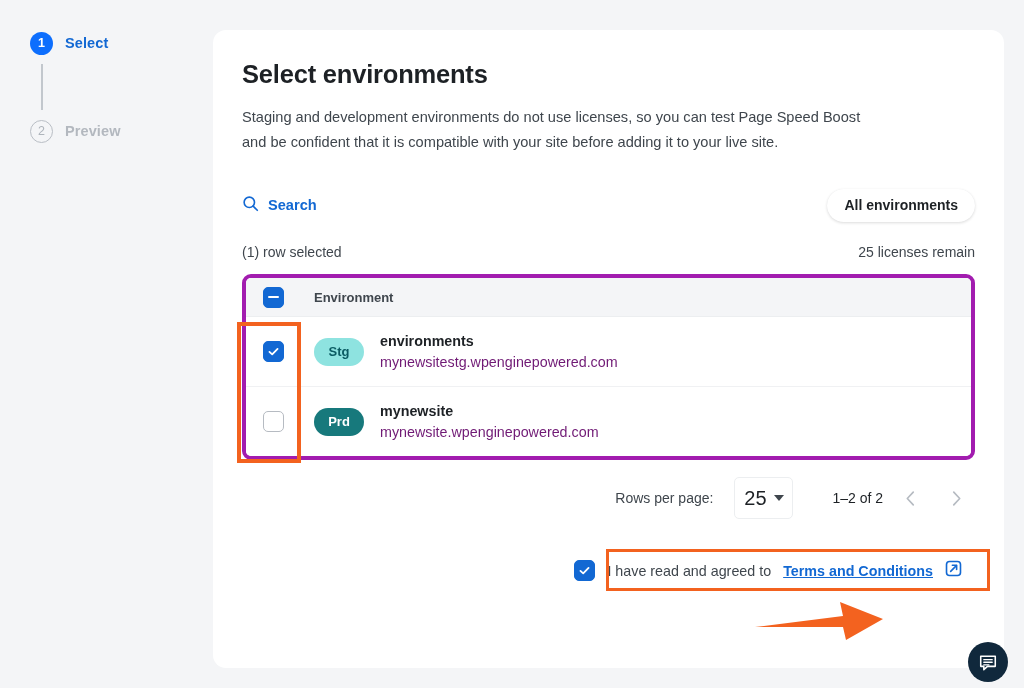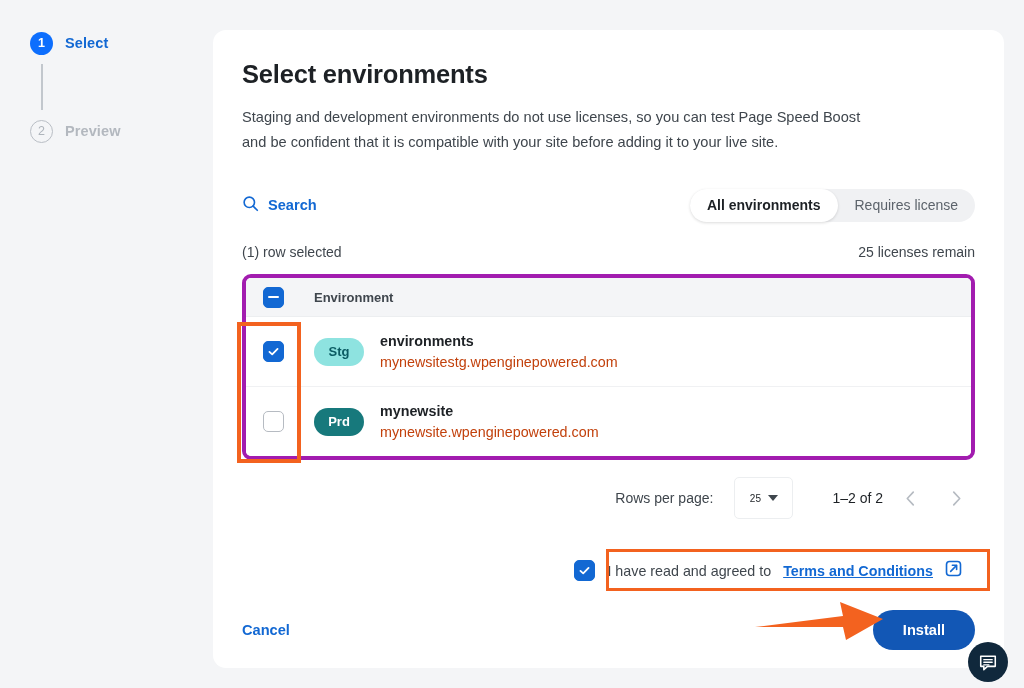--- a/index.html
+++ b/index.html
@@ -226,21 +226,21 @@
 
   .env-text { margin-left: 16px; }
   .env-name {
     font-size: 14.3px;
     font-weight: bold;
     color: #1d2125;
     line-height: 20px;
   }
   .env-url {
     font-size: 14.3px;
-    color: #c2410c;
+    color: #701a75;
     line-height: 22px;
   }
 
   
   .pagination {
     margin-top: 17px;
     display: flex;
     align-items: center;
     justify-content: flex-end;
     gap: 8px;
@@ -250,21 +250,21 @@
   .rpp-select {
     margin-left: 13px;
     width: 59px;
     height: 42px;
     border: 1px solid #eceef0;
     border-radius: 5px;
     display: flex;
     align-items: center;
     justify-content: center;
     gap: 7px;
-    font-size: 10px;
+    font-size: 20px;
     color: #1d2125;
     cursor: pointer;
     box-sizing: border-box;
   }
   .caret {
     width: 0; height: 0;
     border-left: 5px solid transparent;
     border-right: 5px solid transparent;
     border-top: 6px solid #3f464d;
   }
@@ -396,21 +396,20 @@
           <svg width="17" height="17" viewBox="0 0 20 20" fill="none">
             <circle cx="8.6" cy="8.6" r="6.1" stroke="#1268d3" stroke-width="1.9"></circle>
             <line x1="13.1" y1="13.1" x2="18" y2="18" stroke="#1268d3" stroke-width="1.9" stroke-linecap="round"></line>
           </svg>
         </span>
         <span class="search-label">Search</span>
       </div>
 
       <div class="segmented">
         <div class="seg selected">All environments</div>
-        <div class="seg">Requires license</div>
       </div>
 
     </div>
 
     <div class="statusline">
       <span>(1) row selected</span>
       <span>25 licenses remain</span>
     </div>
 
     <div class="table">
@@ -480,24 +479,20 @@
         <span>
           <svg width="17" height="17" viewBox="0 0 18 18">
             <rect x="1.6" y="1.6" width="14.8" height="14.8" rx="3.2" fill="none" stroke="#1268d3" stroke-width="1.7"></rect>
             <line x1="6" y1="12" x2="12" y2="6" stroke="#1268d3" stroke-width="1.7" stroke-linecap="round"></line>
             <polyline points="7.8,5.6 12.3,5.6 12.3,10.1" fill="none" stroke="#1268d3" stroke-width="1.7" stroke-linecap="round" stroke-linejoin="round"></polyline>
           </svg>
         </span>
       </div>
     </div>
 
-    <div class="footer">
-      <span class="cancel">Cancel</span>
-      <button class="install">Install</button>
-    </div>
 
   </div>
 </div>
 
 <div class="anno-box" id="anno-checkboxes"></div>
 <div class="anno-box" id="anno-terms"></div>
 
 <svg class="anno-arrow" viewBox="0 0 145 46">
   <polygon points="0,31 88,20 85,6 128,23 91,44 88,31" fill="#f3621f"></polygon>
 </svg>

